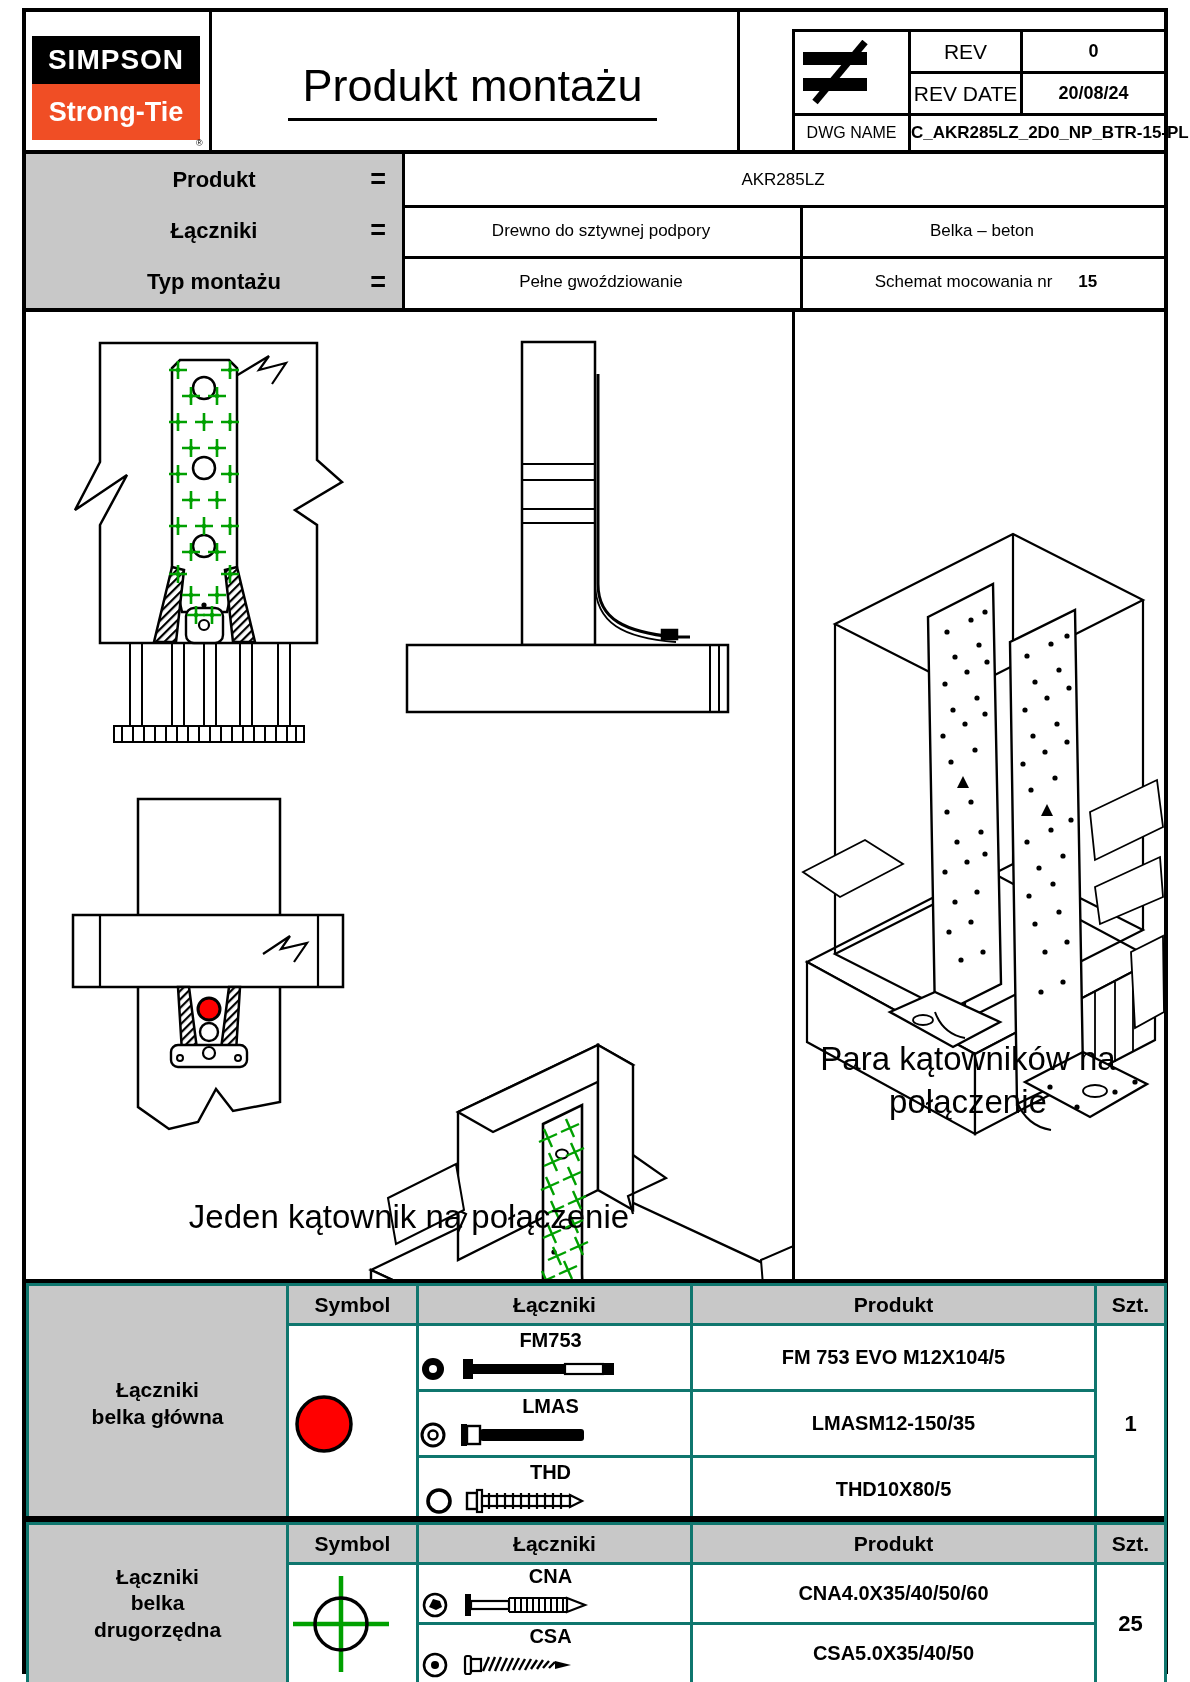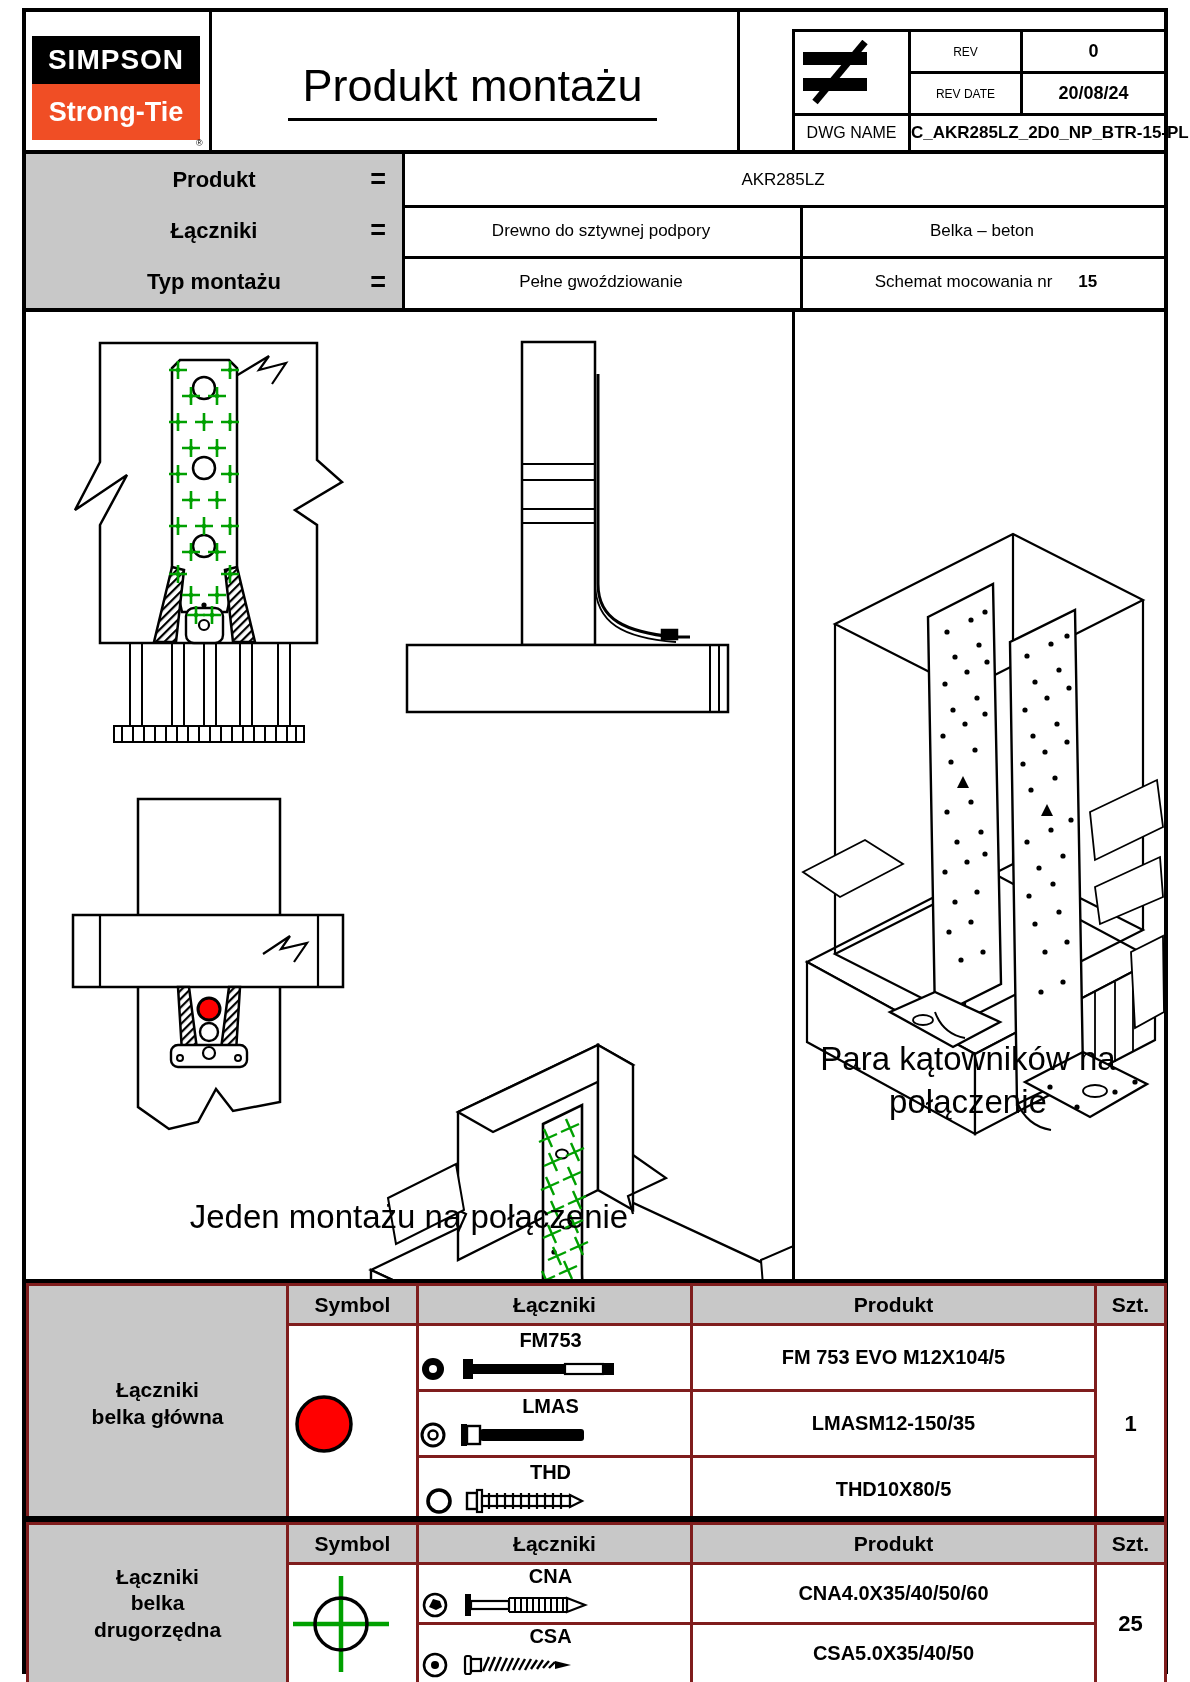--- a/index.html
+++ b/index.html
@@ -12,35 +12,35 @@
   
   #logo-black{left:32px;top:36px;width:168px;height:48px;background:#000;color:#fff;
       display:flex;align-items:center;justify-content:center;font-weight:bold;font-size:28px;letter-spacing:1px;}
   #logo-orange{left:32px;top:84px;width:168px;height:56px;background:#f04e25;color:#fff;
       display:flex;align-items:center;justify-content:center;font-weight:bold;font-size:27px;}
   #logo-reg{left:196px;top:138px;font-size:9px;}
   #title-wrap{left:215px;top:40px;width:515px;height:100px;display:flex;align-items:center;justify-content:center;}
   #title{font-size:45px;border-bottom:3px solid #000;padding:0 14px 6px 14px;white-space:nowrap;}
   table.hdrtbl{position:absolute;left:792px;top:29px;width:372px;border-collapse:collapse;table-layout:fixed;}
   table.hdrtbl td{border:3px solid #000;text-align:center;vertical-align:middle;padding:0;}
-  .rev-label{font-size:12px;}
+  .rev-label{font-size:21px;}
   .rev-value{font-size:18px;font-weight:bold;}
   .dwg-label{font-size:16px;}
   .dwg-value{font-size:17px;font-weight:bold;white-space:nowrap;}
   
   .ptable{left:26px;top:150px;width:1138px;height:162px;border-top:4px solid #000;border-bottom:4px solid #000;}
   .prow{position:absolute;left:0;width:1138px;height:51px;}
   .pcell{position:absolute;top:0;height:100%;display:flex;align-items:center;justify-content:center;}
   .plabel{left:0;width:376px;background:#c8c8c8;border-right:3px solid #000;font-weight:bold;font-size:22px;}
   .plabel .eq{position:absolute;right:16px;font-size:27px;font-weight:bold;}
   .pval{font-size:17px;}
   .rowline{border-bottom:3px solid #000;}
   
   table.ftable{position:absolute;border-collapse:collapse;table-layout:fixed;width:1138px;left:26px;background:#fff;}
-  table.ftable td{border:3px solid #7f1d1d;text-align:center;vertical-align:middle;padding:0;}
+  table.ftable td{border:3px solid #0f766e;text-align:center;vertical-align:middle;padding:0;}
   td.hdr{background:#c8c8c8;font-weight:bold;font-size:21px;height:37px;}
   td.grp{background:#c8c8c8;font-weight:bold;font-size:21px;white-space:pre-line;line-height:1.25;}
   td.fast{text-align:left;padding-left:12px;margin-top:16px;}
   td.prod{font-weight:bold;font-size:20px;}
   td.qty{font-weight:bold;font-size:22px;}
   .code{font-weight:bold;font-size:20px;vertical-align:middle;margin-right:8px;}
   .ficon{vertical-align:middle;}
   .caption{font-size:33px;text-align:center;}
   svg{display:block;}
 </style>
@@ -257,21 +257,21 @@
         <use href="#gn2" x="520" y="968"></use>
           <use href="#gn2" x="542" y="958"></use>
         <use href="#gn2" x="525" y="990"></use>
           <use href="#gn2" x="547" y="980"></use>
         <use href="#gn2" x="532" y="1010"></use>
           <use href="#gn2" x="552" y="1000"></use>
       </g>
     </g>
   </svg>
 
-  <div class="abs caption" style="left:26px;top:1198px;width:766px;">Jeden montażu na połączenie</div>
+  <div class="abs caption" style="left:26px;top:1198px;width:766px;">Jeden kątownik na połączenie</div>
 
   <svg class="abs" style="left:795px;top:312px;" width="369" height="971" viewBox="0 0 369 971">
     <g stroke="#000" fill="none" stroke-width="2.2">
 
       <polygon points="12,650 192,558 360,648 180,742" fill="#fff"></polygon>
       <polygon points="12,650 180,742 180,822 12,730" fill="#fff"></polygon>
       <polygon points="360,648 360,728 180,822 180,742" fill="#fff"></polygon>
       <path d="M300,680V760 M320,670V750 M338,660V740" stroke-width="1.8"></path>
       <polygon points="336,640 368,624 369,700 340,716" fill="#fff" stroke-width="1.8"></polygon>
 

